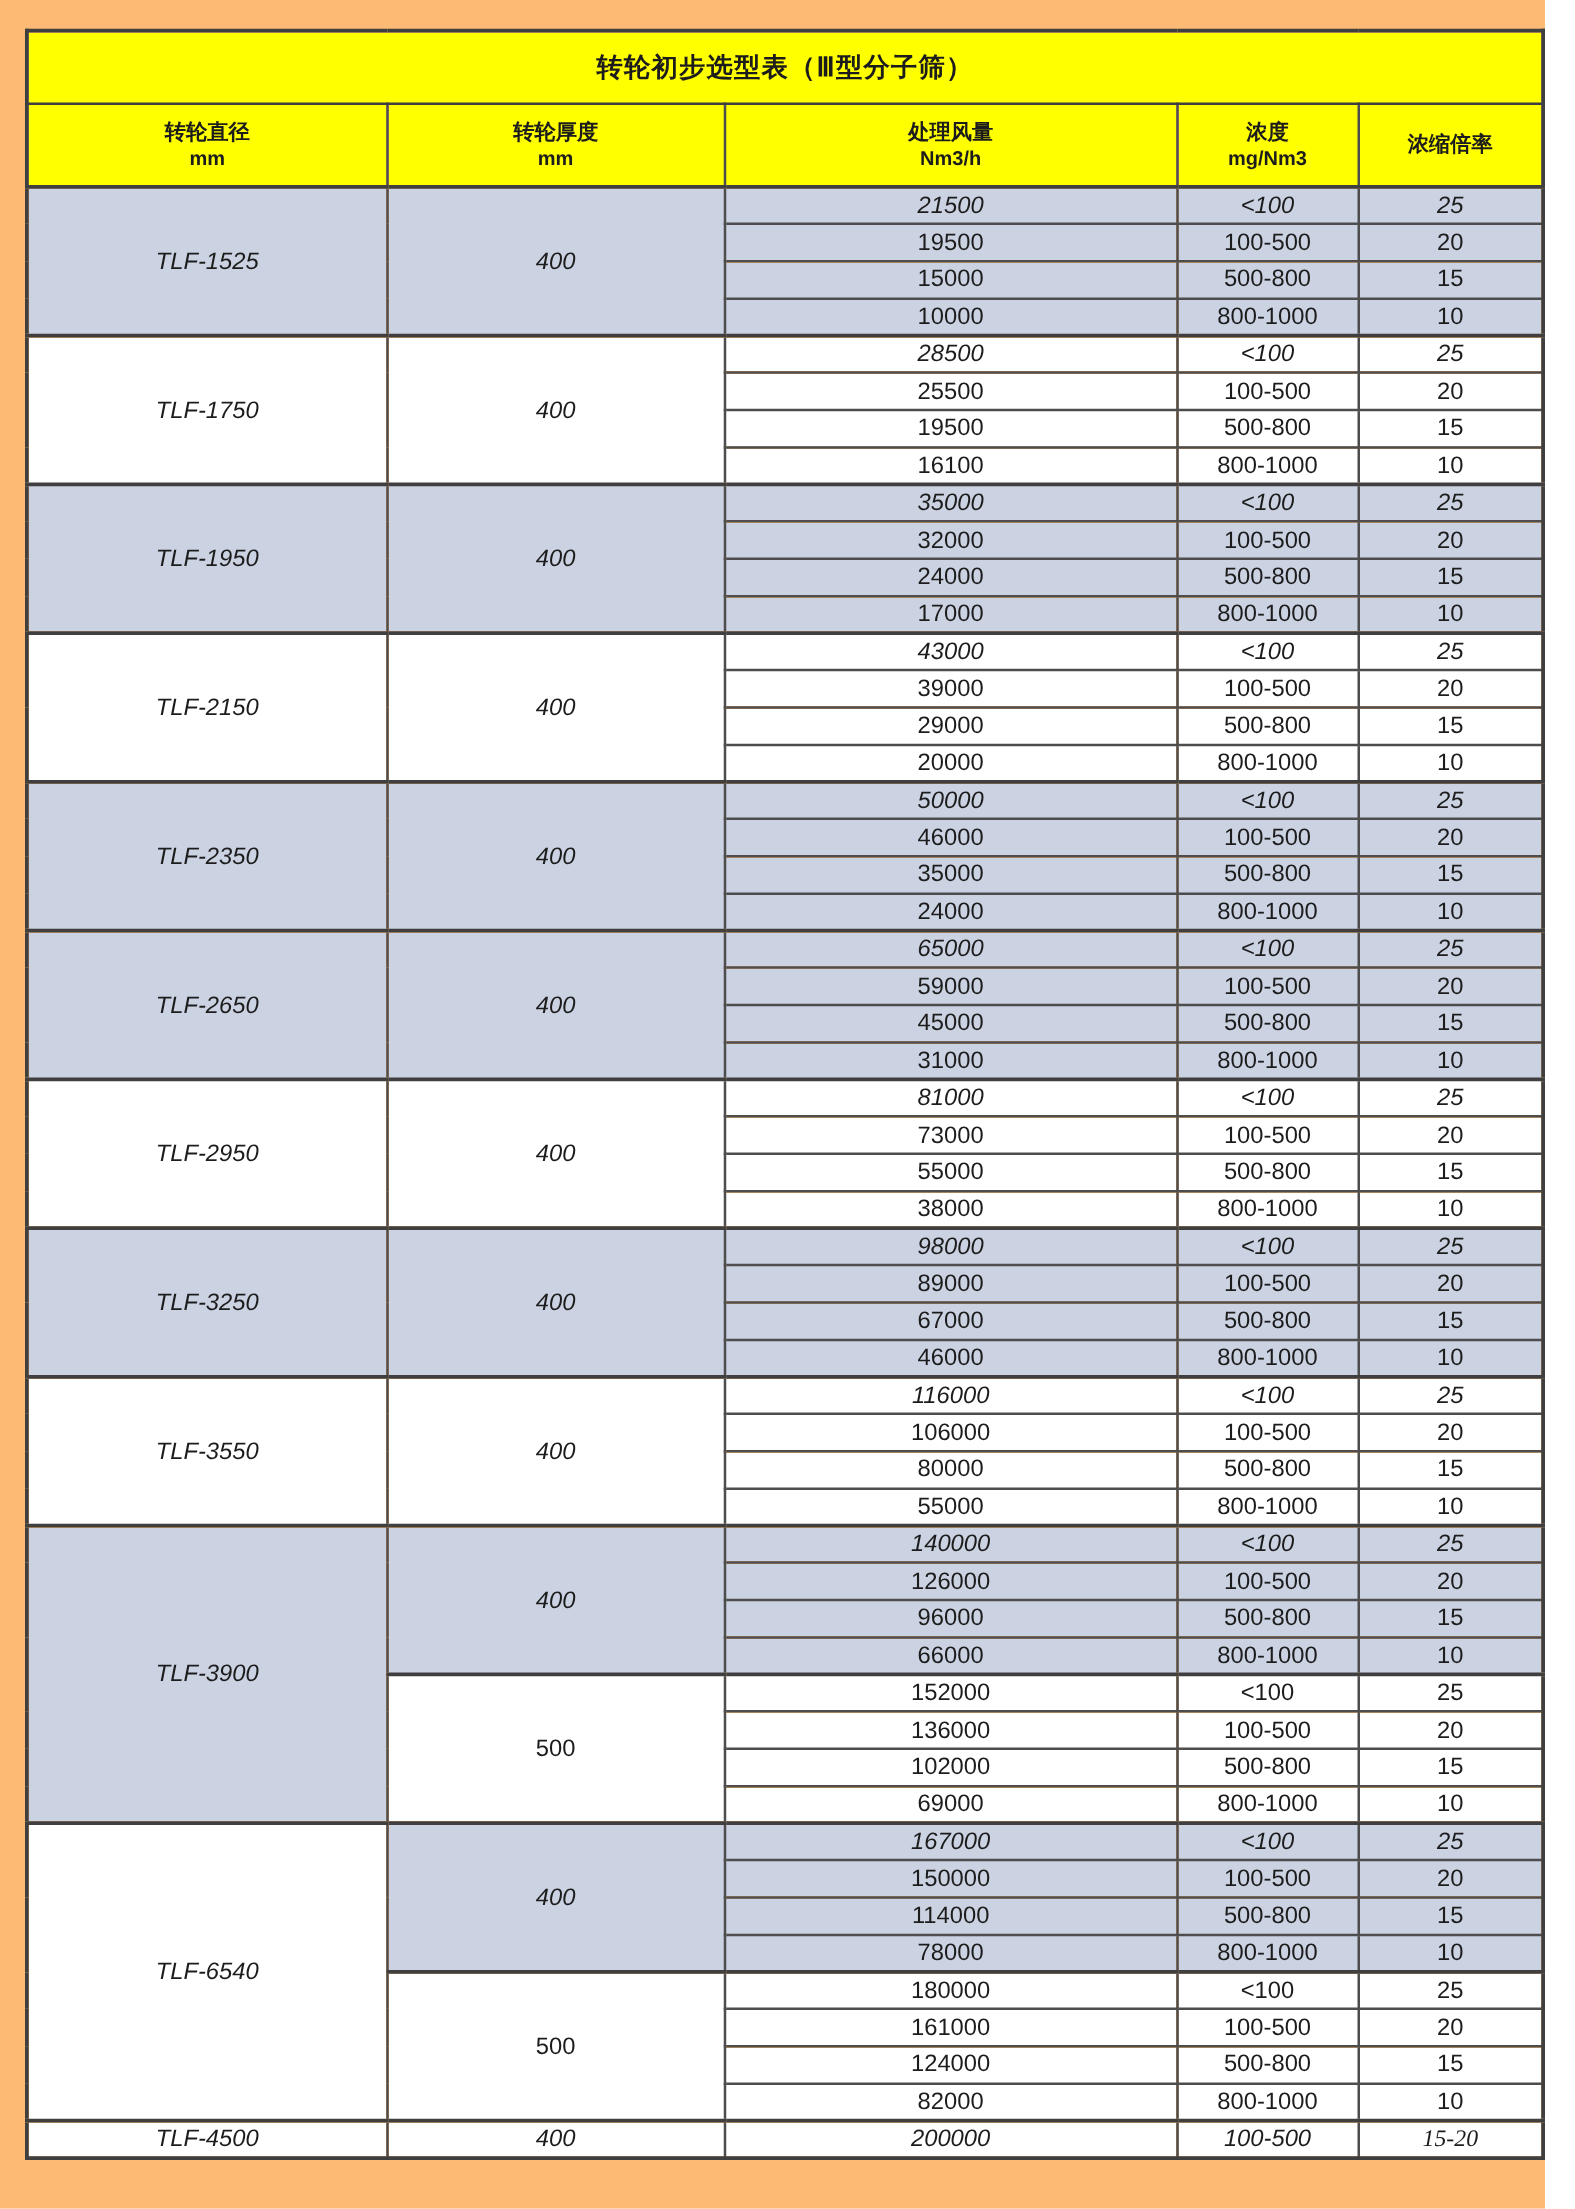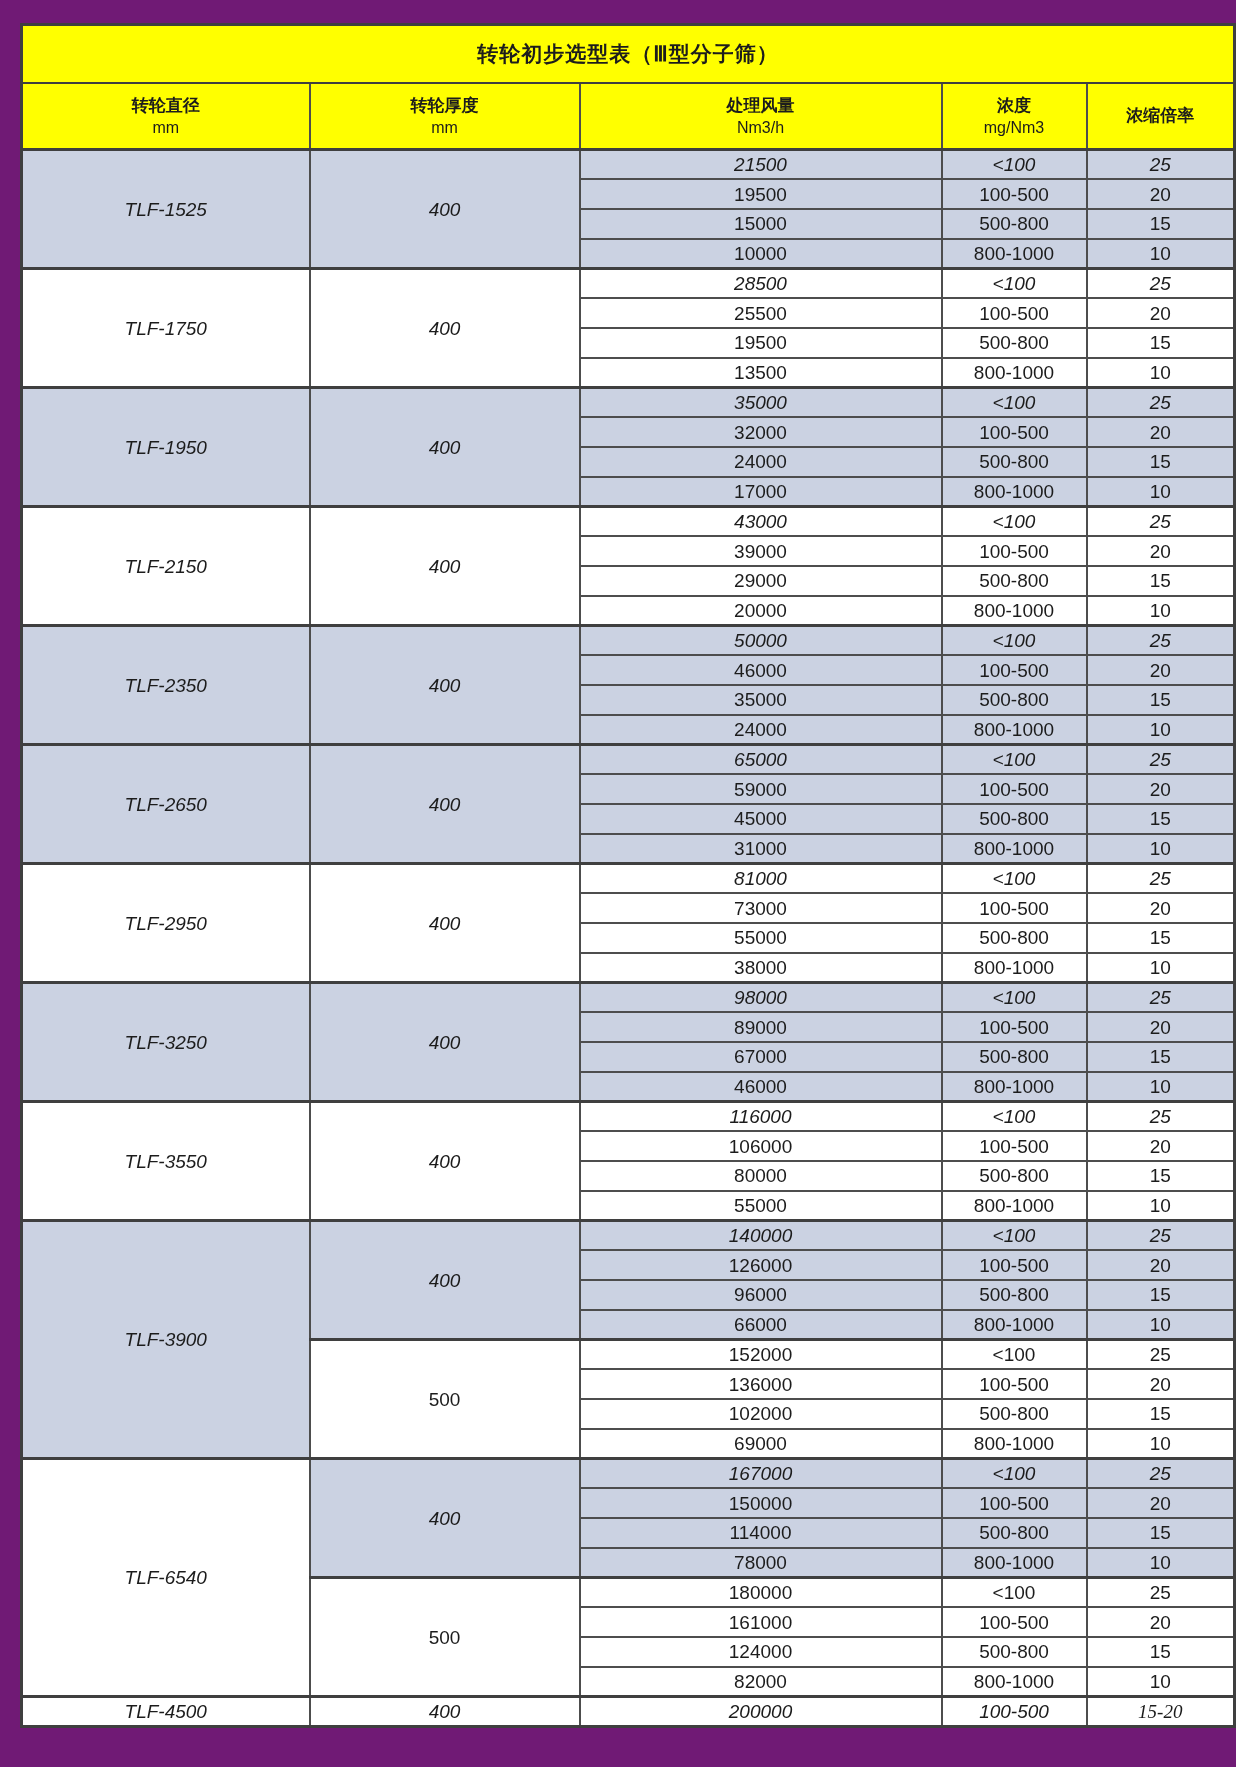--- a/index.html
+++ b/index.html
@@ -6,21 +6,21 @@
     margin: 0;
     padding: 0;
     background: #ffffff;
     font-family: "Liberation Sans", sans-serif;
     color: #1c1c1c;
   }
   .page {
     position: relative;
     width: 1236px;
     height: 1767px;
-    background: #701a75;
+    background: #fdba74;
     overflow: hidden;
   }
   table.sel {
     position: absolute;
     left: 20px;
     top: 23px;
     width: 1213px;
     border-collapse: collapse;
     table-layout: fixed;
   }
@@ -44,21 +44,21 @@
     font-size: 21px;
     font-weight: 600;
     letter-spacing: 1px;
   }
   tr.header-row th {
     height: 64px;
     background: #ffff00;
     font-weight: 600;
   }
   .hname { font-size: 17px; line-height: 24px; }
-  .hunit { font-size: 16px; line-height: 20px; font-weight: 400; }
+  .hunit { font-size: 16px; line-height: 20px; font-weight: 700; }
   .hunit:empty { display: none; }
 
   tr.data-row { height: 29.75px; }
   tr.data-row td {
     font-size: 19px;
     line-height: 1;
     background: #ffffff;
   }
   td.band { background: #cbd2e2 !important; }
   td.model { font-size: 20px; }
@@ -137,21 +137,21 @@
           <td class="">25500</td>
           <td class="">100-500</td>
           <td class="">20</td>
         </tr>
         <tr class="data-row">
           <td class="">19500</td>
           <td class="">500-800</td>
           <td class="">15</td>
         </tr>
         <tr class="data-row">
-          <td class="">13500</td>
+          <td class="">16100</td>
           <td class="">800-1000</td>
           <td class="">10</td>
         </tr>
         <tr class="data-row group-start">
           <td rowspan="4" class="model band">TLF-1950</td>
           <td rowspan="4" class="thickness band">400</td>
           <td class="band">35000</td>
           <td class="band">&lt;100</td>
           <td class="band">25</td>
         </tr>

